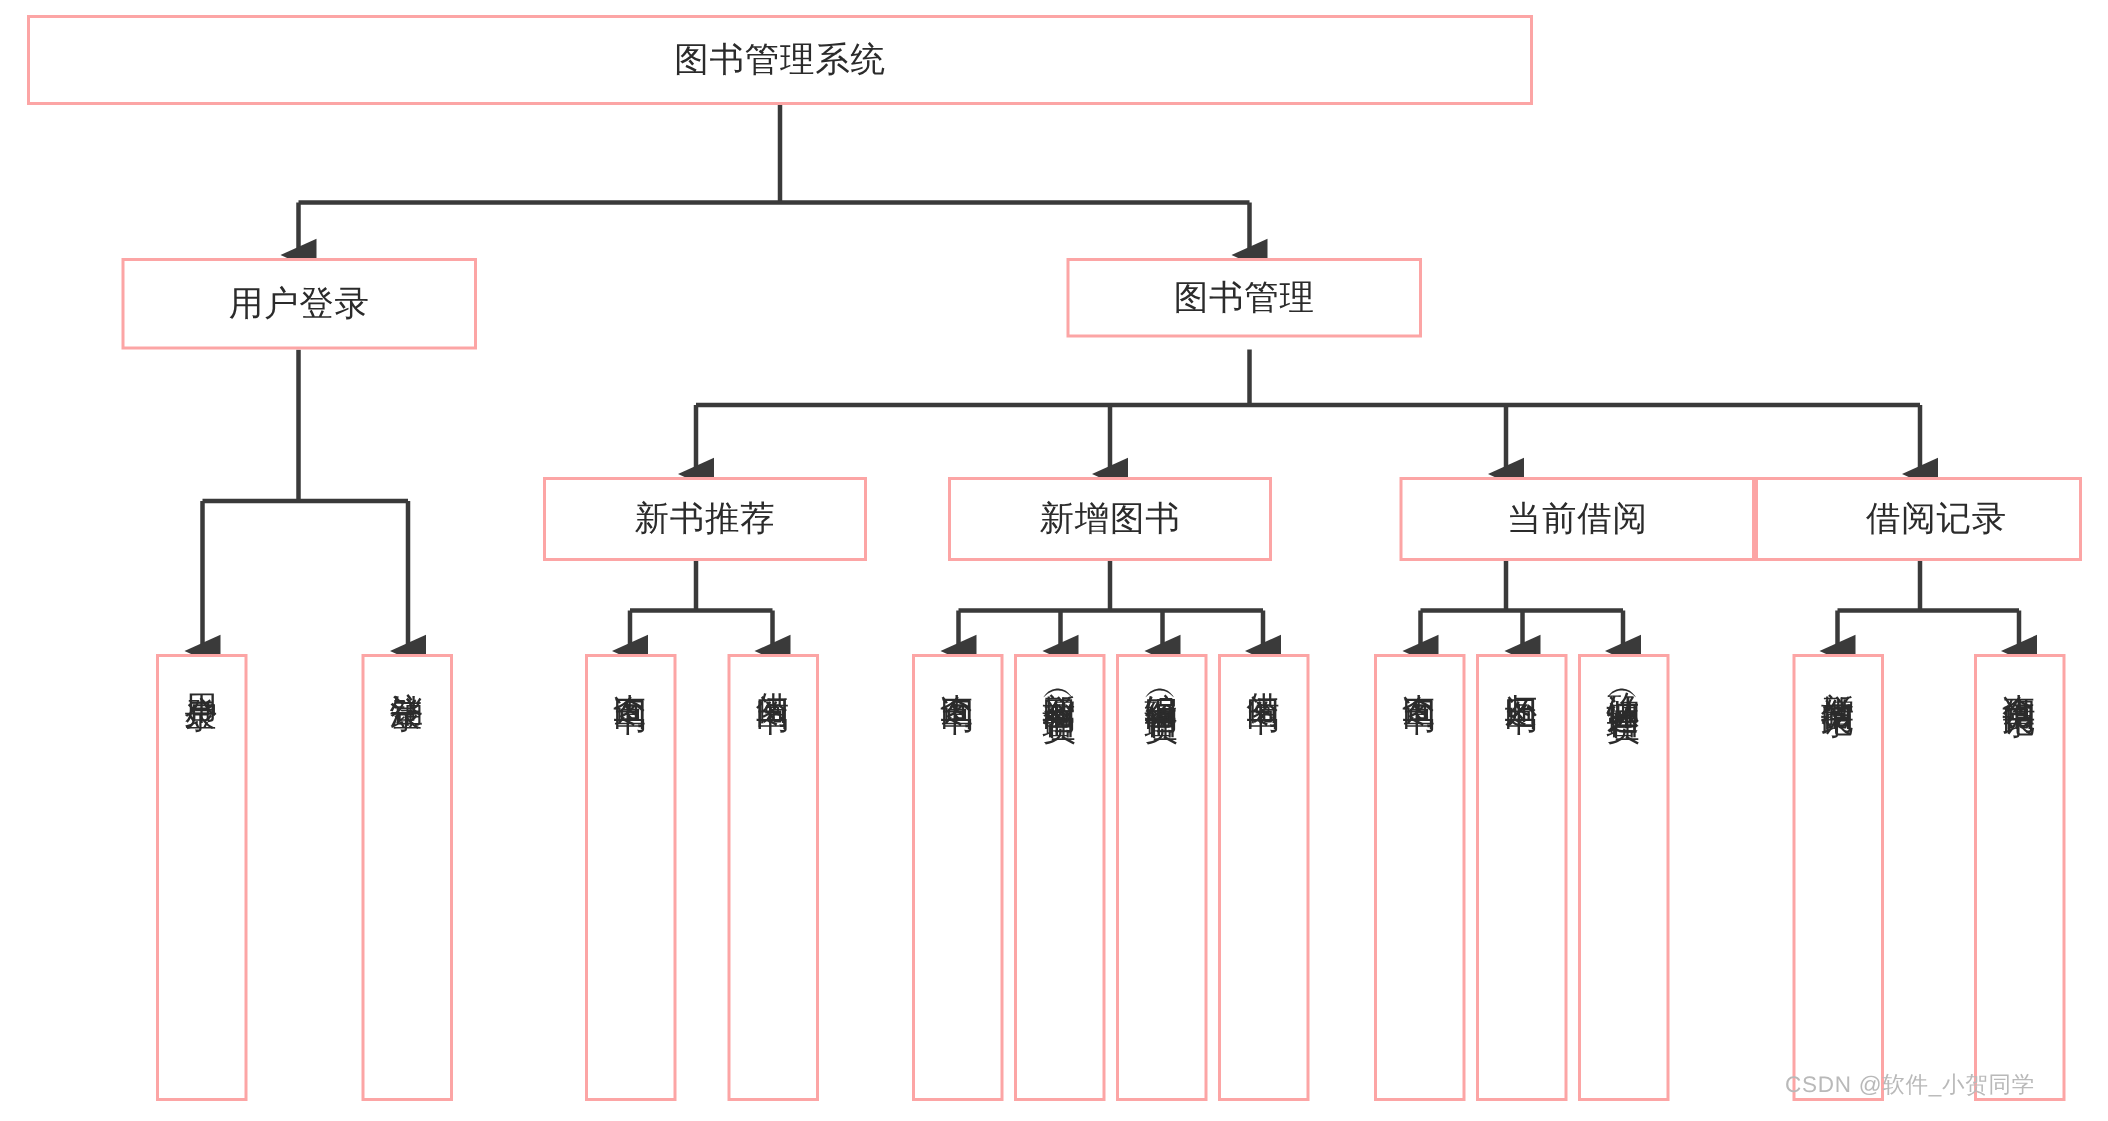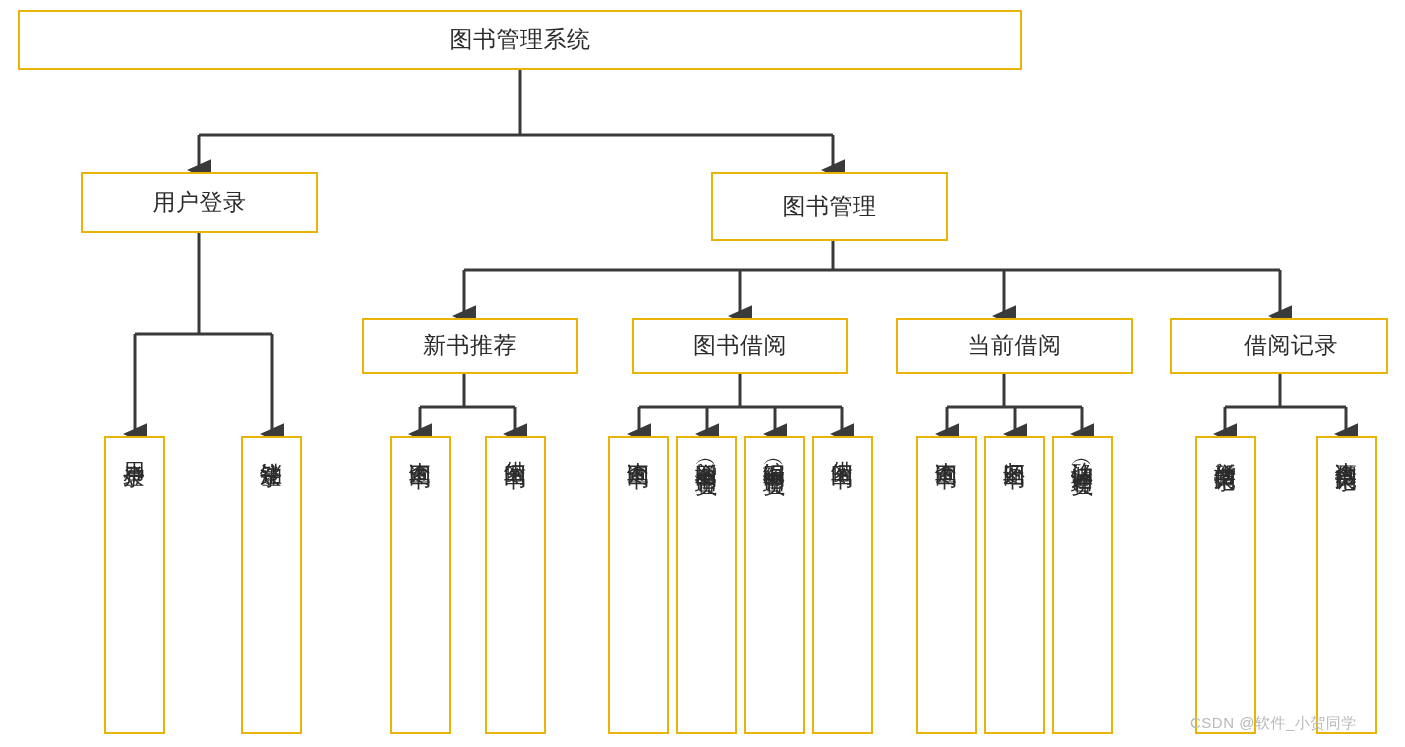--- a/index.html
+++ b/index.html
@@ -23,21 +23,21 @@
     left: 0;
     top: 0;
     width: 1405px;
     height: 747px;
     pointer-events: none;
   }
   .node {
     position: absolute;
     box-sizing: border-box;
     background: #ffffff;
-    border: 2px solid #eab308;
+    border: 2px solid #fca5a5;
     display: flex;
     align-items: center;
     justify-content: center;
     color: #2b2b2b;
     z-index: 2;
   }
   .node .node-label {
     display: block;
     text-align: center;
     line-height: 1.18;
@@ -132,31 +132,31 @@
     </g>
   </svg>
 
   <div class="node h root" style="left:18px; top:10px; width:1004px; height:60px;">
     <span class="node-label">图书管理系统</span>
   </div>
 
   <div class="node h" style="left:81px; top:172px; width:237px; height:61px;">
     <span class="node-label">用户登录</span>
   </div>
-  <div class="node h" style="left:711px; top:172px; width:237px; height:69px;font-family:Liberation Serif, serif;">
+  <div class="node h" style="left:711px; top:172px; width:237px; height:53px;font-family:Liberation Serif, serif;">
     <span class="node-label">图书管理</span>
   </div>
 
   <div class="node h" style="left:362px; top:318px; width:216px; height:56px;">
     <span class="node-label">新书推荐</span>
   </div>
   <div class="node h" style="left:632px; top:318px; width:216px; height:56px;">
-    <span class="node-label">图书借阅</span>
-  </div>
-  <div class="node h" style="left:896px; top:318px; width:237px; height:56px;">
+    <span class="node-label">新增图书</span>
+  </div>
+  <div class="node h" style="left:933px; top:318px; width:237px; height:56px;">
     <span class="node-label">当前借阅</span>
   </div>
   <div class="node h" style="left:1170px; top:318px; width:218px; height:56px;padding-left:24px;">
     <span class="node-label">借阅记录</span>
   </div>
 
   <div class="node v" style="left:104px; top:436px; width:61px; height:298px;">
     <span class="node-label">用户登录</span>
   </div>
   <div class="node v" style="left:241px; top:436px; width:61px; height:298px;">

